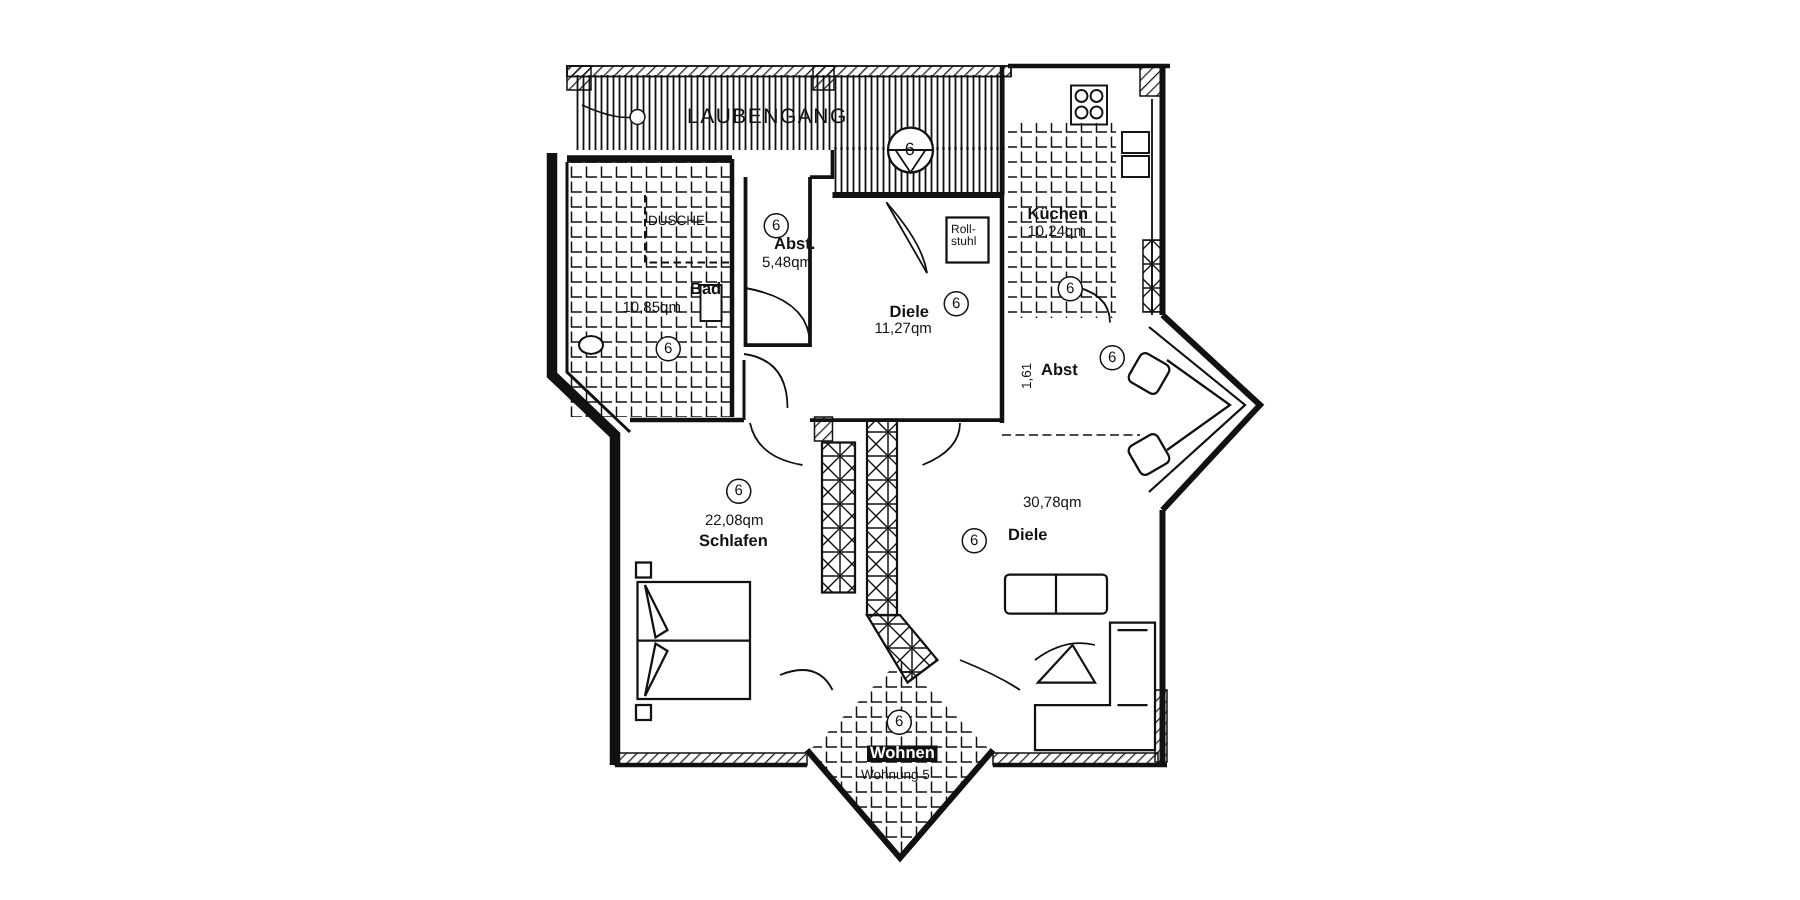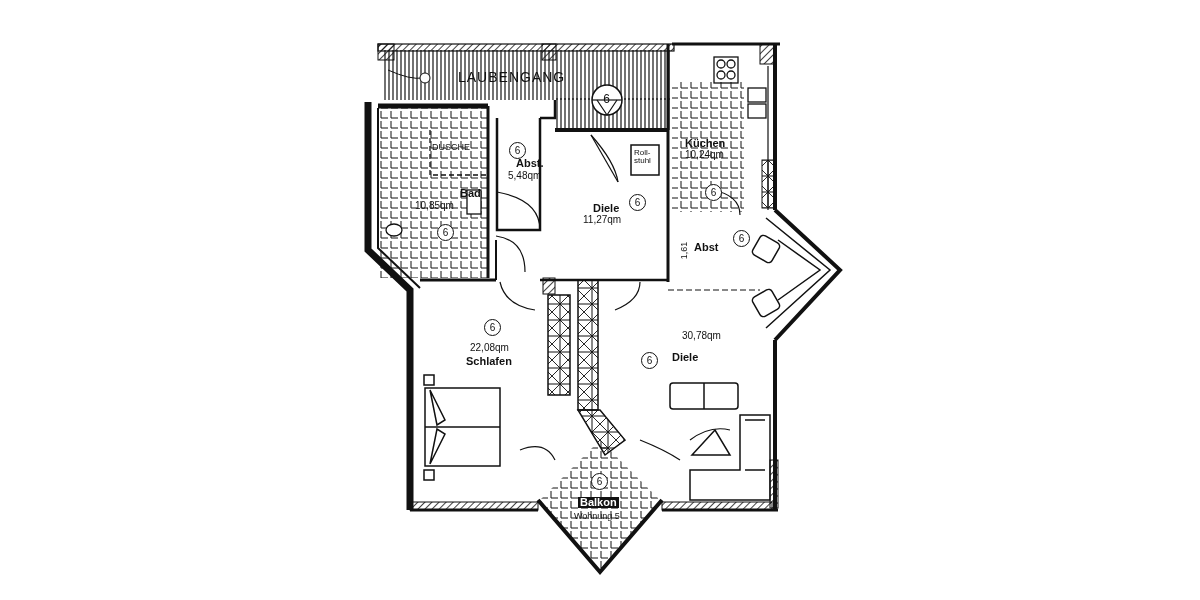--- a/index.html
+++ b/index.html
@@ -166,21 +166,21 @@
 
 <div class="lbl name" style="left:694px;top:242px;">Abst</div>
 <div class="lbl small" style="left:676px;top:246px;transform:rotate(-90deg);">1,61</div>
 
 <div class="lbl area" style="left:470px;top:343px;">22,08qm</div>
 <div class="lbl name" style="left:466px;top:356px;text-align:right;">Schlafen</div>
 
 <div class="lbl area" style="left:682px;top:331px;">30,78qm</div>
 <div class="lbl name" style="left:672px;top:352px;">Diele</div>
 
-<div class="lbl name" style="left:578px;top:497px;background:#111;color:#fff;padding:0 2px;">Balkon</div>
+<div class="lbl name" style="left:578px;top:497px;background:#111;color:#fff;padding:0 2px;">Wohnen</div>
 <div class="lbl small" style="left:574px;top:512px;">Wohnung 5</div>
 
 <div class="circ" style="left:509px;top:142px;">6</div>
 <div class="circ" style="left:629px;top:194px;">6</div>
 <div class="circ" style="left:705px;top:184px;">6</div>
 <div class="circ" style="left:733px;top:230px;">6</div>
 <div class="circ" style="left:484px;top:319px;">6</div>
 <div class="circ" style="left:641px;top:352px;">6</div>
 <div class="circ" style="left:591px;top:473px;">6</div>
 <div class="circ" style="left:437px;top:224px;">6</div>

